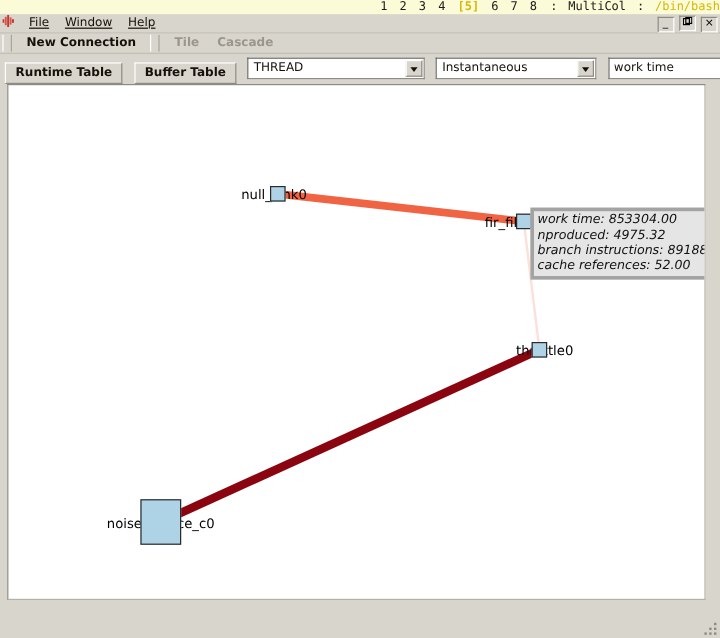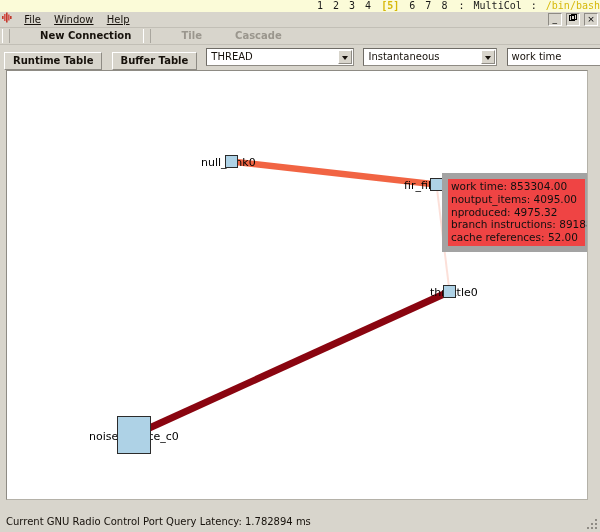--- a/index.html
+++ b/index.html
@@ -94,21 +94,20 @@
     border-right: 1px solid #a9a69e;
   }
   .tb-btn {
     display:inline-block;
     height: 14px; line-height: 14px;
     margin-top: 1px;
     padding: 0 5px;
     font-size: 10px; font-weight: bold;
     color: #16110b;
     vertical-align: top;
-    margin-left: 18px;
   }
   .tb-btn.disabled { color: #9a968d; font-weight: bold; text-align: center; }
 
   
   #controlbar {
     position:absolute; left:0; top: 34px;
     width: 600px; height: 22px;
     background: #d8d5cc;
     white-space: nowrap;
     box-sizing:border-box;
@@ -186,28 +185,29 @@
     color:#000000;
     white-space:nowrap;
     font-family:"DejaVu Sans", sans-serif;
   }
 
   
   #tooltip {
     position:absolute;
     left: 435px; top: 102px;
     width: 149px;
-    background: #ef4444;
-    border: 6px solid #a3a3a3;
+    background: #e5e5e5;
+    border: 3px solid #a3a3a3;
     box-sizing:border-box;
     padding: 1px 2px 2px 3px;
     font-size: 10.5px;
     line-height: 12.8px;
     color: #101010;
     white-space: nowrap;
+    font-style: italic;
   }
 
   
   #statusbar {
     position:absolute; left:0; bottom: 0;
     width: 600px; height: 20px;
     background: #d8d5cc;
     font-size: 10px;
     color: #16110b;
     line-height: 20px;
@@ -310,30 +310,28 @@
         <div class="node-label" style="left: 397px; top: 108px;">fir_filt</div>
         <div class="node-box" style="left: 423px; top: 107px; width: 13px; height: 13px; background: rgb(174, 210, 230); border-color: rgb(43, 43, 43);"></div>
         <div class="node-label" style="left: 423px; top: 215px;">throttle0</div>
         <div class="node-box" style="left: 436px; top: 214px; width: 13px; height: 13px; background: rgb(174, 210, 230); border-color: rgb(43, 43, 43);"></div>
         <div class="node-label" style="left: 82px; top: 359px;">noise_source_c0</div>
         <div class="node-box" style="left: 110px; top: 345px; width: 34px; height: 38px; background: rgb(174, 210, 230); border-color: rgb(43, 43, 43);"></div>
       </div>
 
     <div id="tooltip">
       <div>work time: 853304.00</div>
-      <div>noutput_items: 4095.00</div>
       <div>nproduced: 4975.32</div>
       <div>branch instructions: 89188.00</div>
       <div>cache references: 52.00</div>
     </div>
 
   </div>
 
   <div id="statusbar">
-    <span>Current GNU Radio Control Port Query Latency: 1.782894 ms</span>
     <span id="resize-grip">
       <svg width="14" height="14" viewBox="0 0 14 14">
         <g fill="#8e8b84">
           <rect x="10" y="2" width="2" height="2"></rect>
           <rect x="6" y="6" width="2" height="2"></rect>
             <rect x="10" y="6" width="2" height="2"></rect>
           <rect x="2" y="10" width="2" height="2"></rect>
             <rect x="6" y="10" width="2" height="2"></rect>
             <rect x="10" y="10" width="2" height="2"></rect>
         </g>

